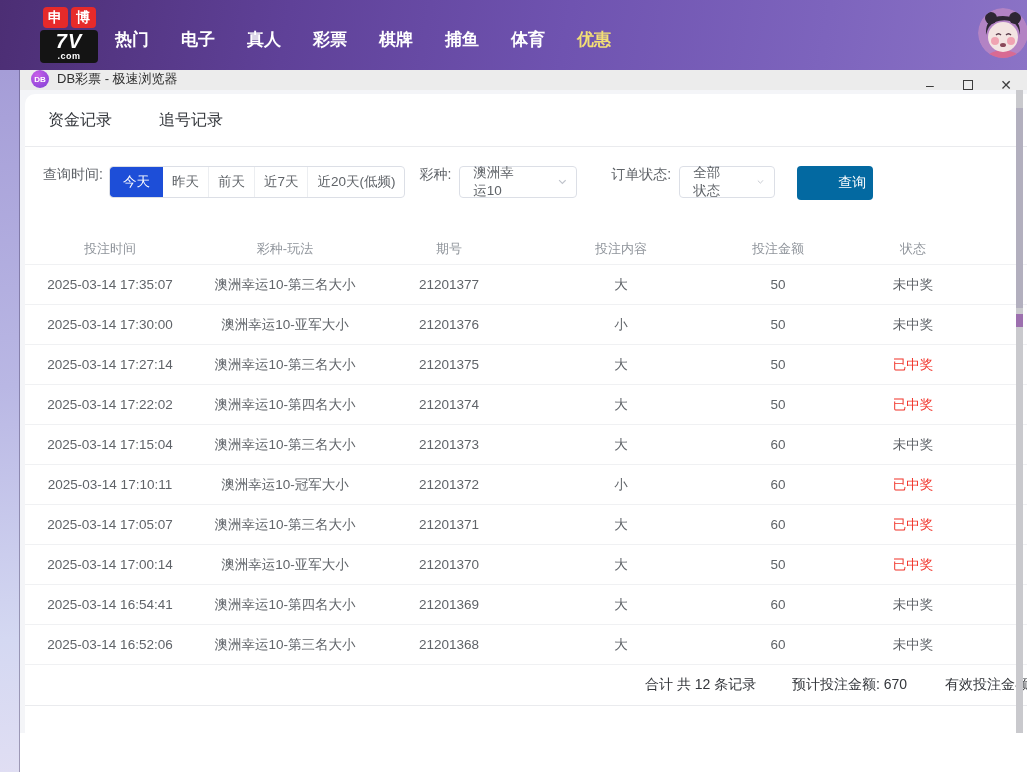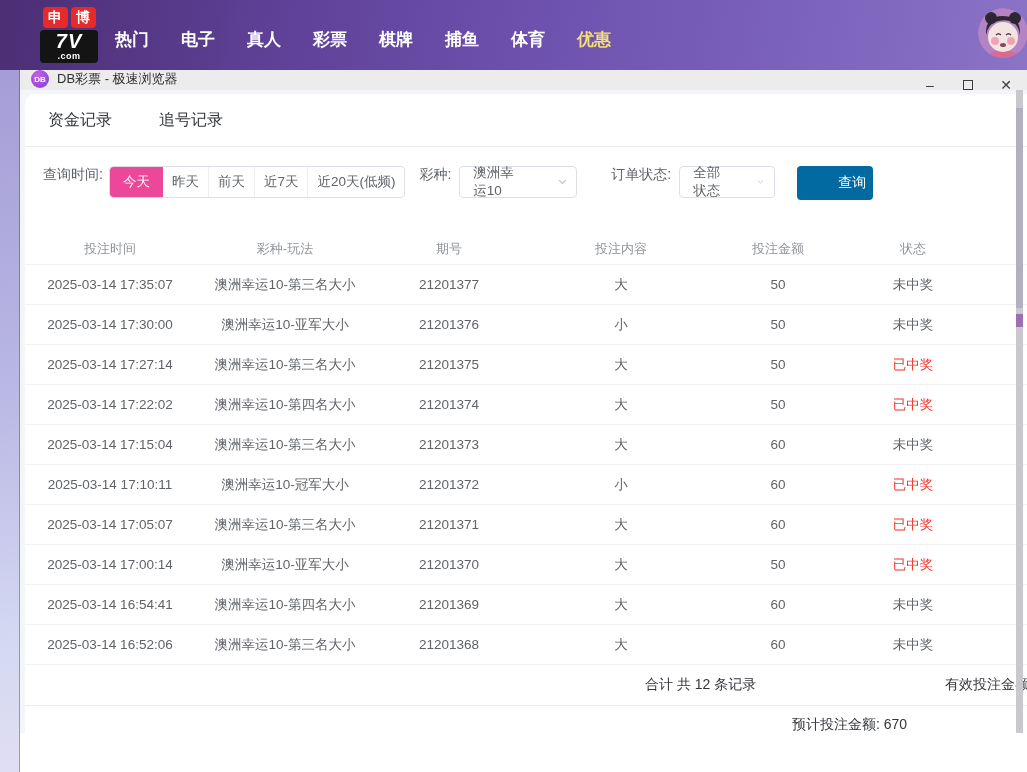--- a/index.html
+++ b/index.html
@@ -50,40 +50,40 @@
   .tab.active::after{content:'';position:absolute;left:2px;right:2px;bottom:4px;height:3px;
     border-radius:2px;background:#3a9af2;}
   
   .filterbar{display:flex;align-items:flex-start;padding-left:18px;margin-top:19px;height:34px;
     font-size:14px;color:#5f6368;}
   .flabel{white-space:nowrap;}
   .fgroup{display:flex;align-items:stretch;border:1px solid #dcdfe6;border-radius:4px;
     overflow:hidden;height:32px;margin-left:6px;background:#fff;}
   .fopt{display:flex;align-items:center;padding:0 9px;font-size:13.5px;color:#5f6368;cursor:pointer;}
   .fopt:not(.active) + .fopt{border-left:1px solid #eceef1;}
-  .fopt.active{background:#ec4899;color:#fff;padding:0 13px;border-radius:3px 0 0 3px;}
+  .fopt.active{background:#1d4ed8;color:#fff;padding:0 13px;border-radius:3px 0 0 3px;}
   .fselect{display:flex;align-items:center;justify-content:space-between;border:1px solid #dcdfe6;
     border-radius:4px;height:32px;padding:0 10px 0 13px;color:#5f6368;font-size:13.5px;
     background:#fff;cursor:pointer;gap:34px;}
   .sel-lottery{width:118px;margin-left:8px;}
   .sel-status{width:96px;margin-left:8px;}
   .ml14{margin-left:14px;} .ml18{margin-left:34px;}
   .search-btn{margin-left:22px;width:76px;height:34px;background:#0369a1;color:#fff;border:none;
     border-radius:4px;font-size:14px;cursor:pointer;font-family:inherit;padding-left:40px;}
   
   .table{margin-top:34px;}
   .thead,.trow{display:grid;grid-template-columns:170px 180px 148px 196px 118px 152px;
     align-items:center;text-align:center;border-bottom:1px solid #f0f1f3;}
   .thead{height:31px;color:#8f949b;font-size:13px;}
   .trow{height:40px;color:#5f6368;font-size:13.5px;background:#fff;}
   .status.win{color:#f1352b;}
   
   .tfooter{position:relative;height:41px;border-bottom:1px solid #eaebee;font-size:14px;color:#33363b;}
   .tf{position:absolute;top:50%;transform:translateY(-50%);white-space:nowrap;}
-  .tf1{left:620px;} .tf2{left:767px;margin-top:40px;} .tf3{left:920px;}
+  .tf1{left:620px;} .tf2{left:767px;} .tf3{left:920px;}
   
   .scrollbar{position:absolute;right:4px;top:0;bottom:0;width:7px;background:#c9c9cd;z-index:5;}
   .sthumb{position:absolute;top:18px;height:200px;left:0;right:0;background:#b2afbe;cursor:pointer;}
   .smark{position:absolute;top:224px;height:13px;left:0;right:0;background:#9c6fae;}
 </style>
 </head>
 <body>
 
 <div class="desktop">
   <div class="desktop-bg"></div>

